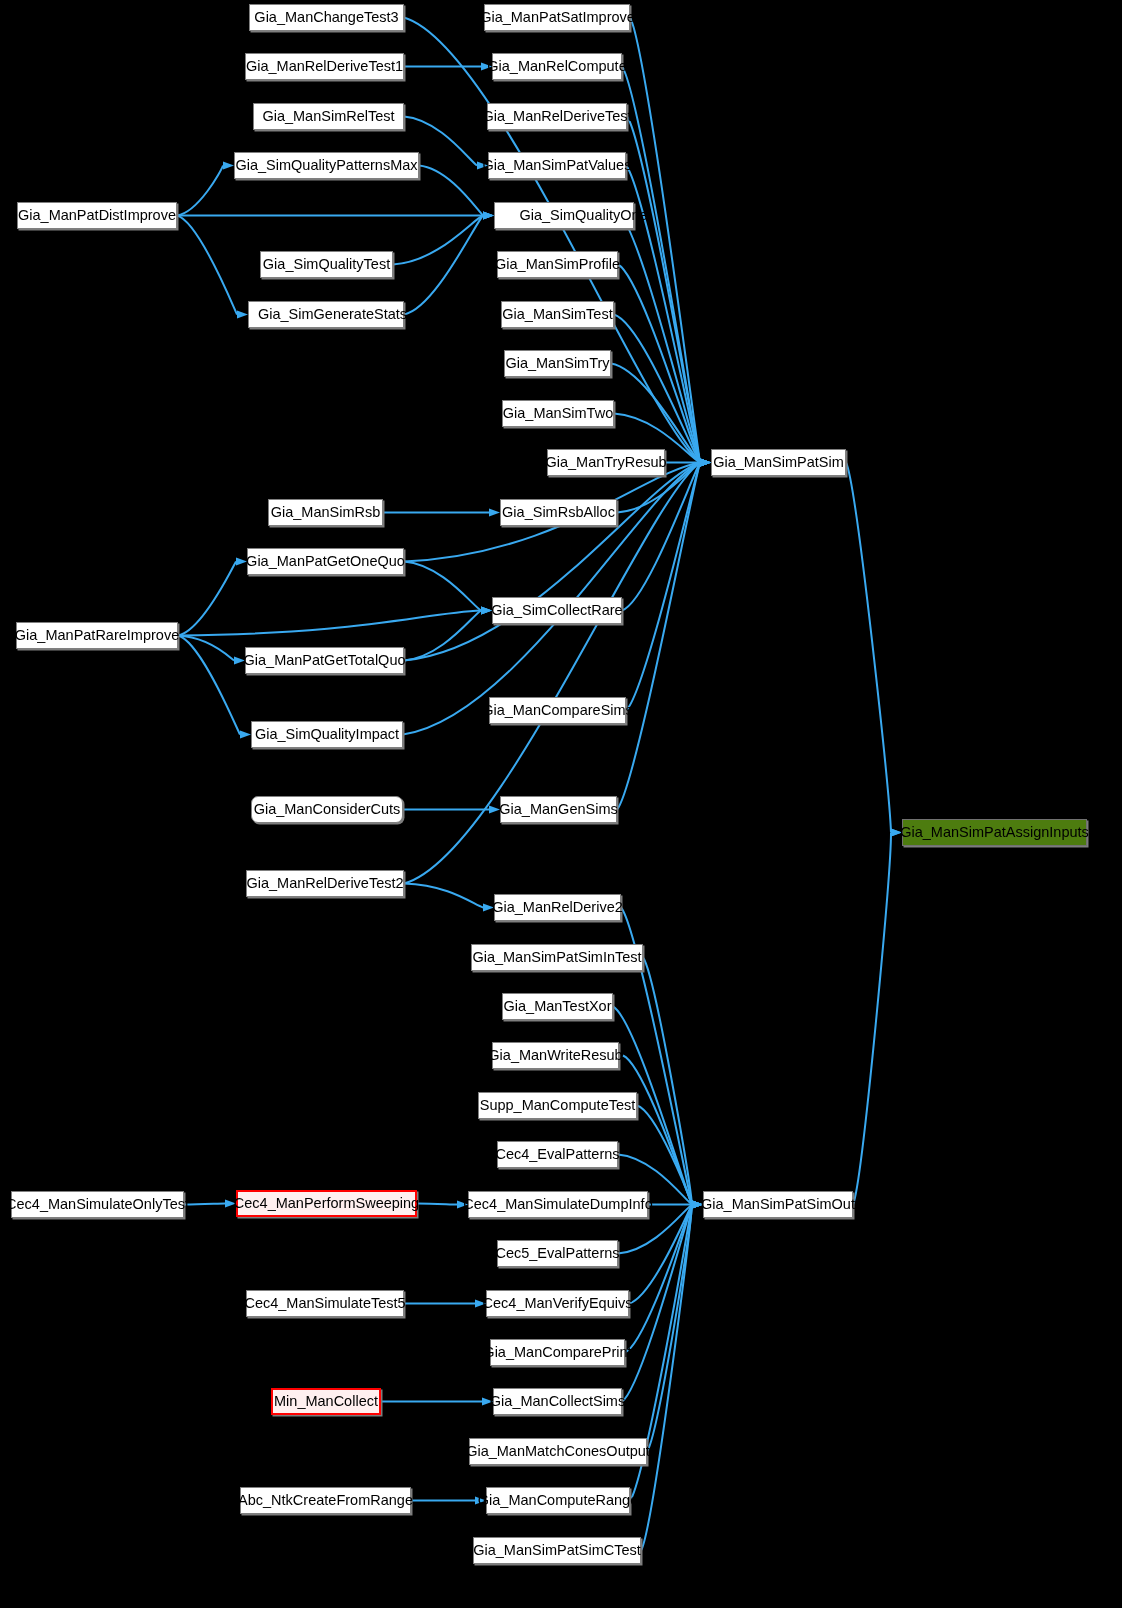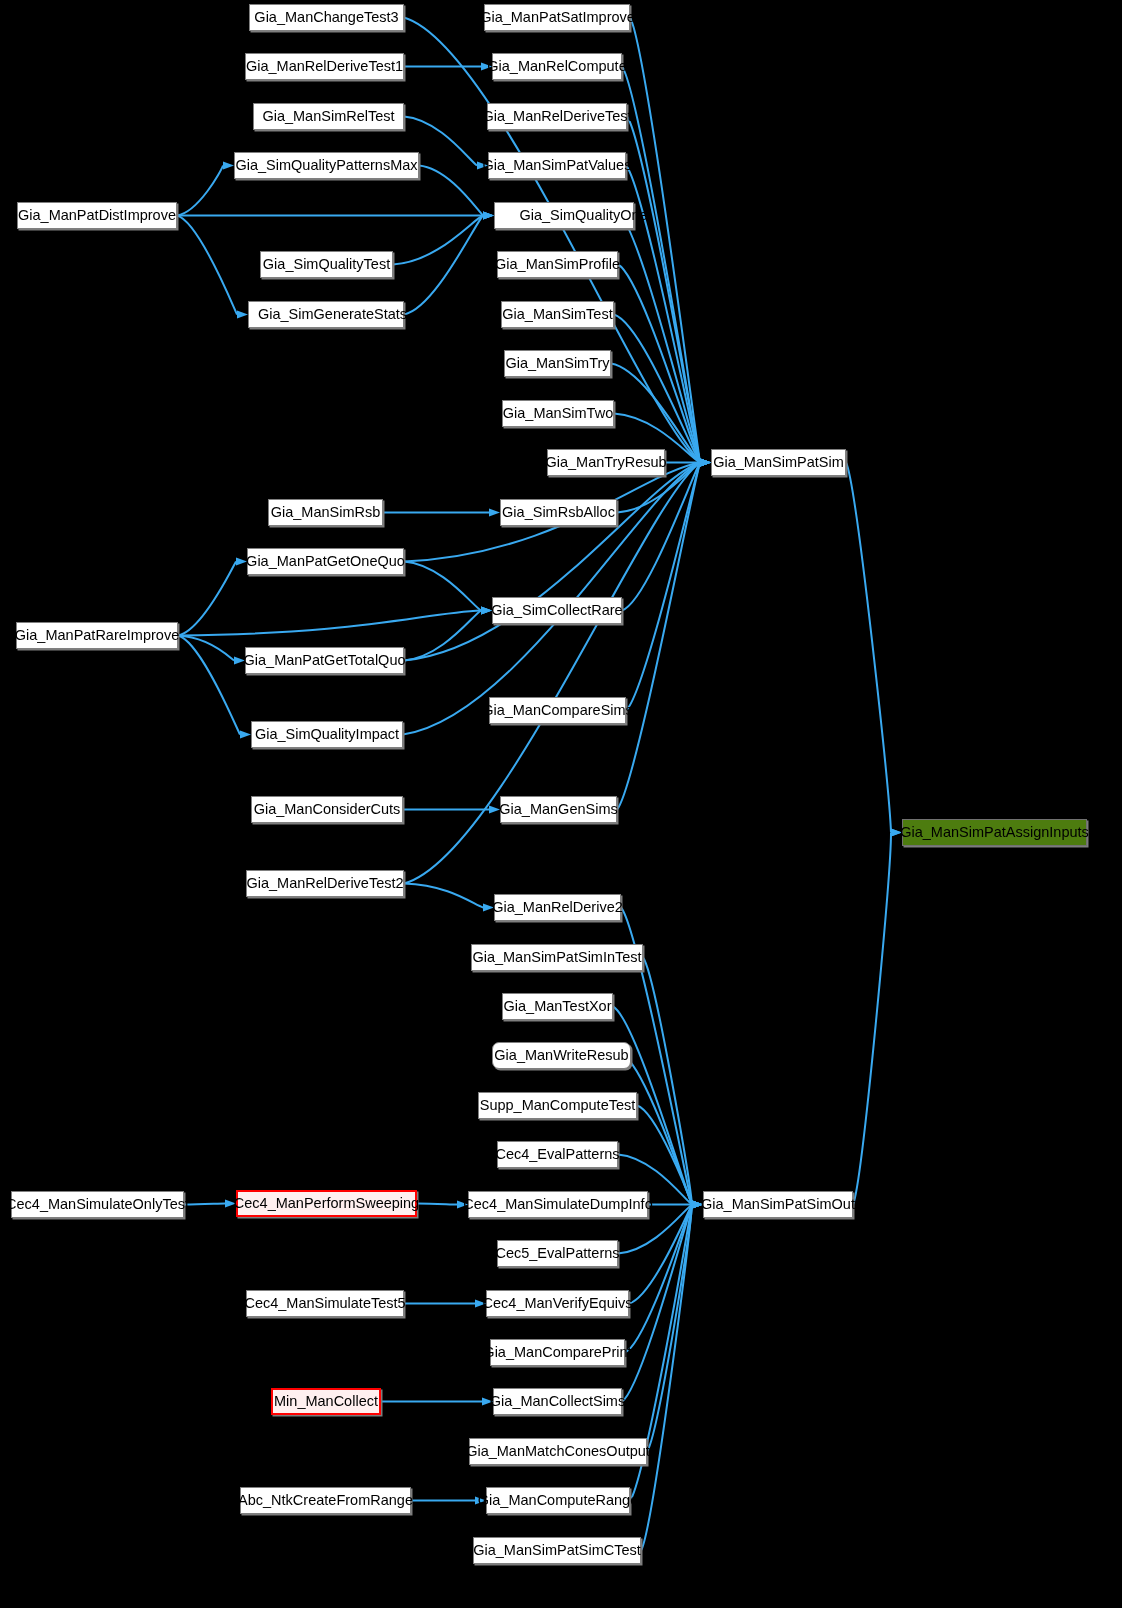--- a/index.html
+++ b/index.html
@@ -153,28 +153,28 @@
       <div class="node" style="left: 499px; top: 449px; width: 118px; margin-left: 48px;">Gia_ManTryResub</div>
       <div class="node" style="left: 711px; top: 449px; width: 135px;">Gia_ManSimPatSim</div>
       <div class="node" style="left: 268px; top: 499px; width: 115px;">Gia_ManSimRsb</div>
       <div class="node" style="left: 500px; top: 499px; width: 117px;">Gia_SimRsbAlloc</div>
       <div class="node" style="left: 247px; top: 548px; width: 157px;">Gia_ManPatGetOneQuo</div>
       <div class="node" style="left: 492px; top: 597px; width: 130px;">Gia_SimCollectRare</div>
       <div class="node" style="left: 16px; top: 622px; width: 162px;">Gia_ManPatRareImprove</div>
       <div class="node" style="left: 245px; top: 647px; width: 159px;">Gia_ManPatGetTotalQuo</div>
       <div class="node" style="left: 489px; top: 697px; width: 137px; text-align: center;">Gia_ManCompareSims</div>
       <div class="node" style="left: 251px; top: 721px; width: 152px;">Gia_SimQualityImpact</div>
-      <div class="node" style="left: 251px; top: 796px; width: 152px;">Gia_ManConsiderCuts</div>
+      <div class="node" style="left: 251px; top: 796px; width: 152px; border-radius: 7px;">Gia_ManConsiderCuts</div>
       <div class="node" style="left: 500px; top: 796px; width: 117px;">Gia_ManGenSims</div>
       <div class="node target" style="left: 902px; top: 819px; width: 185px;">Gia_ManSimPatAssignInputs</div>
       <div class="node" style="left: 246px; top: 870px; width: 158px;">Gia_ManRelDeriveTest2</div>
       <div class="node" style="left: 494px; top: 894px; width: 127px;">Gia_ManRelDerive2</div>
       <div class="node" style="left: 471px; top: 944px; width: 172px;">Gia_ManSimPatSimInTest</div>
       <div class="node" style="left: 502px; top: 993px; width: 111px;">Gia_ManTestXor</div>
-      <div class="node" style="left: 492px; top: 1042px; width: 139px; border-radius: 7px;">Gia_ManWriteResub</div>
+      <div class="node" style="left: 492px; top: 1042px; width: 127px;">Gia_ManWriteResub</div>
       <div class="node" style="left: 478px; top: 1092px; width: 159px;">Supp_ManComputeTest</div>
       <div class="node" style="left: 497px; top: 1141px; width: 121px;">Cec4_EvalPatterns</div>
       <div class="node" style="left: 11px; top: 1191px; width: 173px;">Cec4_ManSimulateOnlyTest</div>
       <div class="node hl" style="left: 236px; top: 1190px; width: 181px;">Cec4_ManPerformSweeping</div>
       <div class="node" style="left: 468px; top: 1191px; width: 180px;">Cec4_ManSimulateDumpInfo</div>
       <div class="node" style="left: 703px; top: 1191px; width: 150px;">Gia_ManSimPatSimOut</div>
       <div class="node" style="left: 497px; top: 1240px; width: 121px;">Cec5_EvalPatterns</div>
       <div class="node" style="left: 246px; top: 1290px; width: 158px;">Cec4_ManSimulateTest5</div>
       <div class="node" style="left: 486px; top: 1290px; width: 143px;">Cec4_ManVerifyEquivs</div>
       <div class="node" style="left: 490px; top: 1339px; width: 135px;">Gia_ManComparePrint</div>

